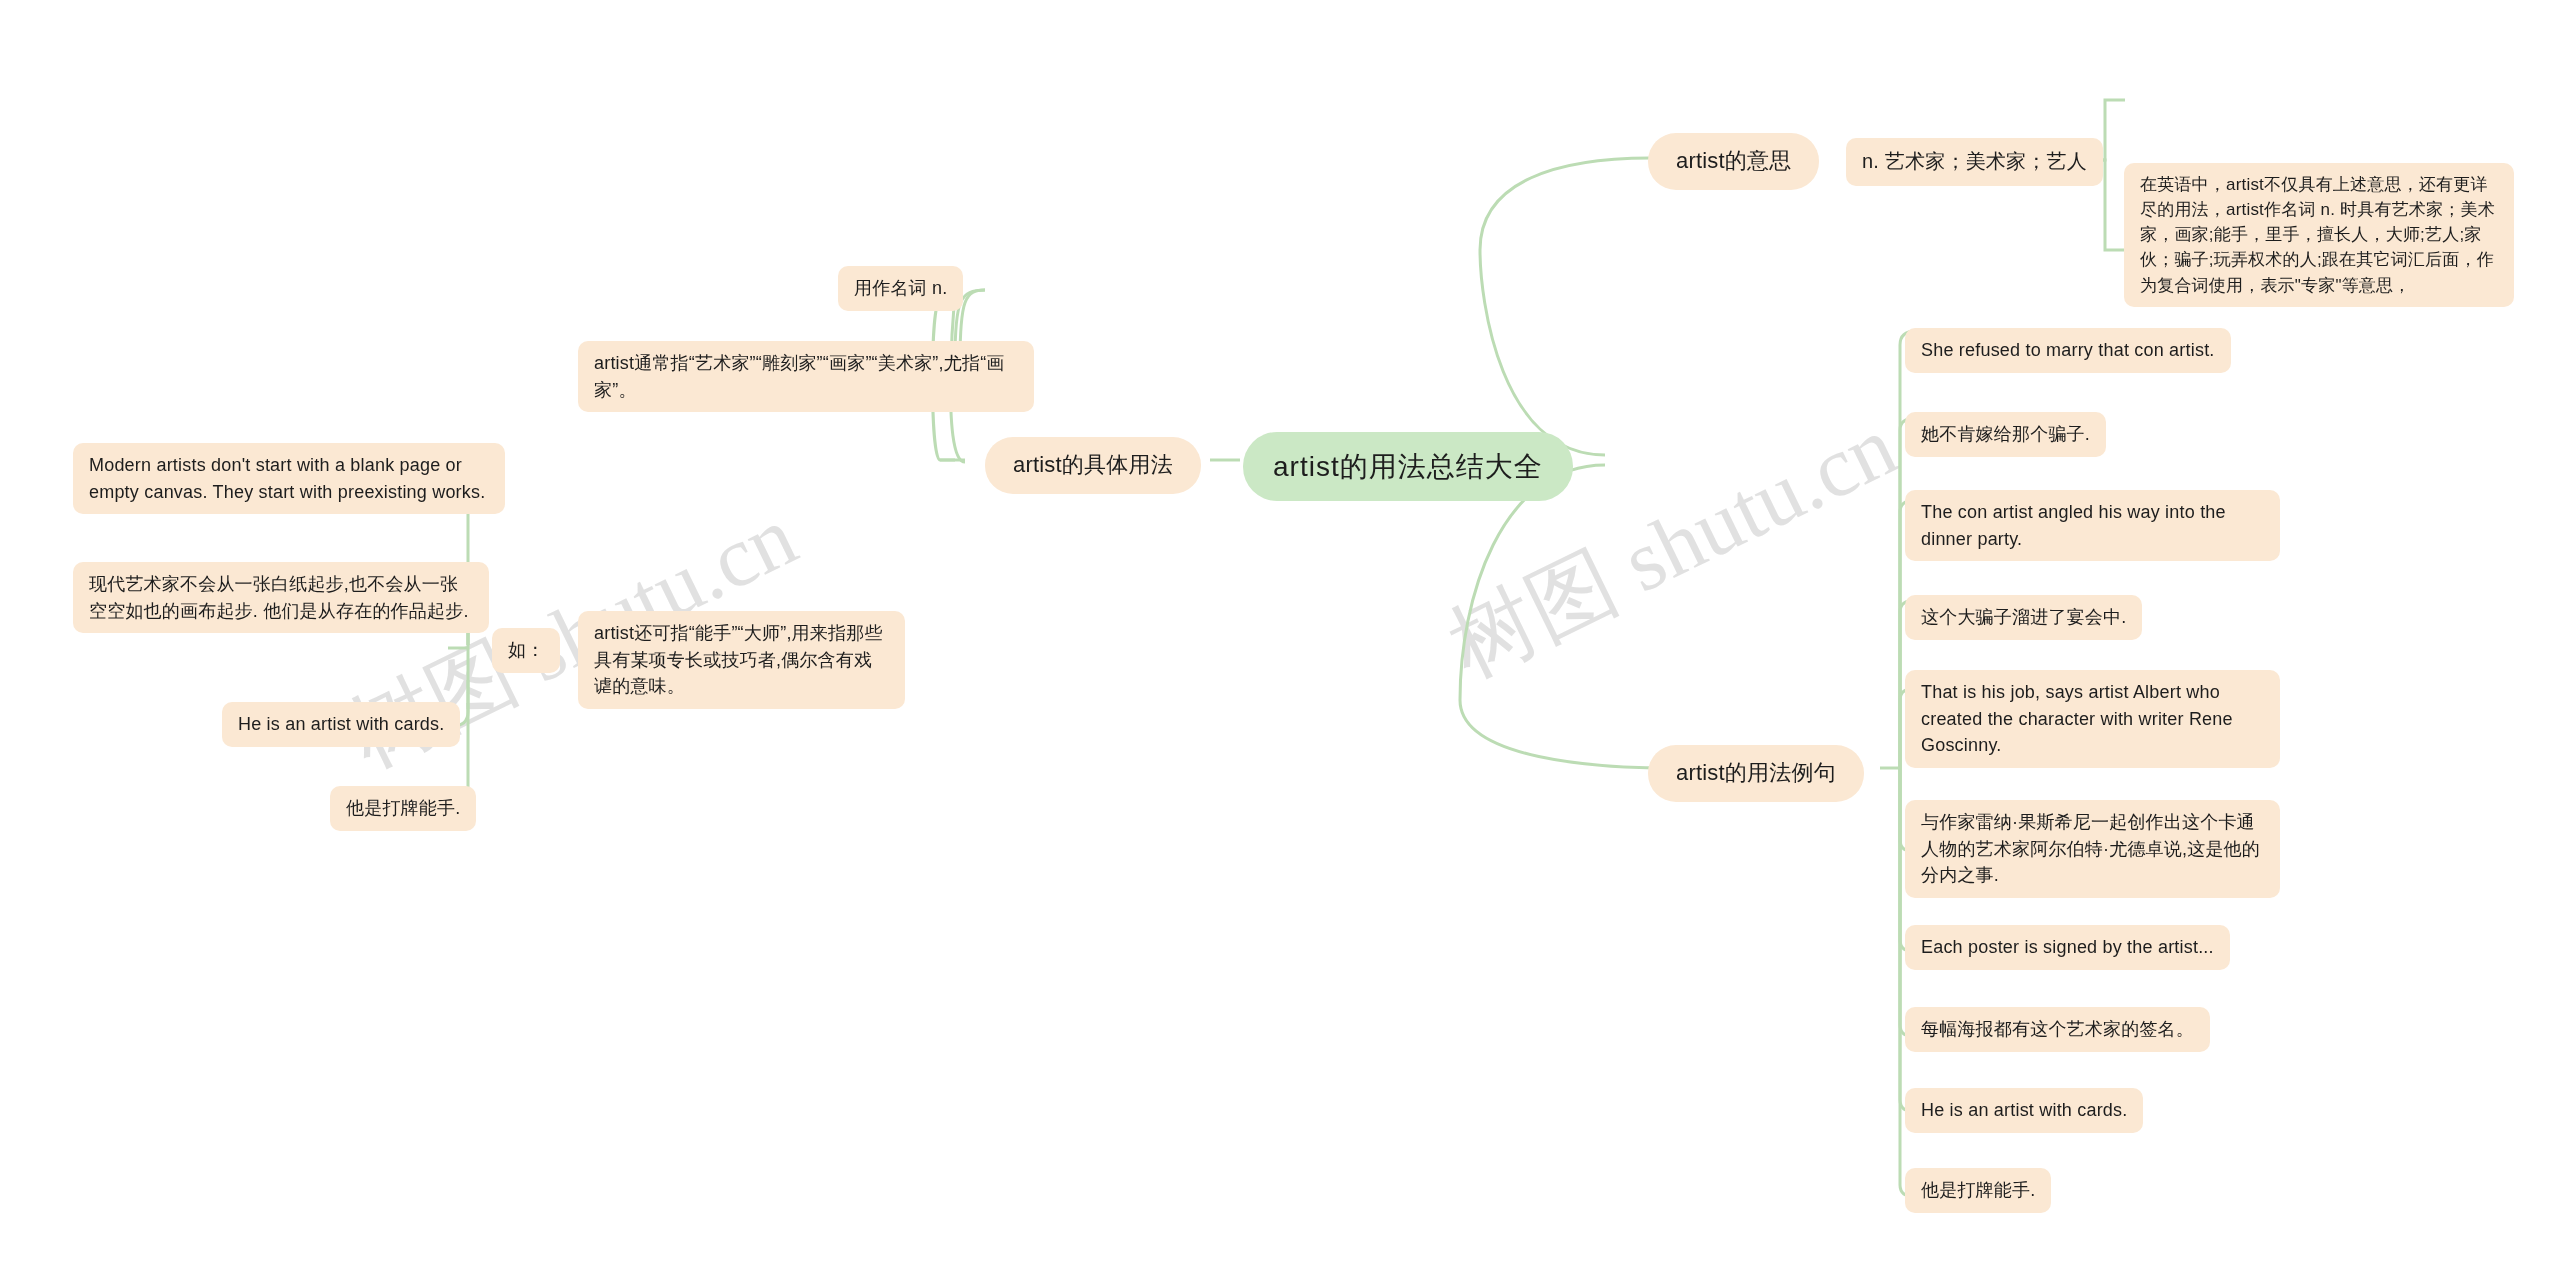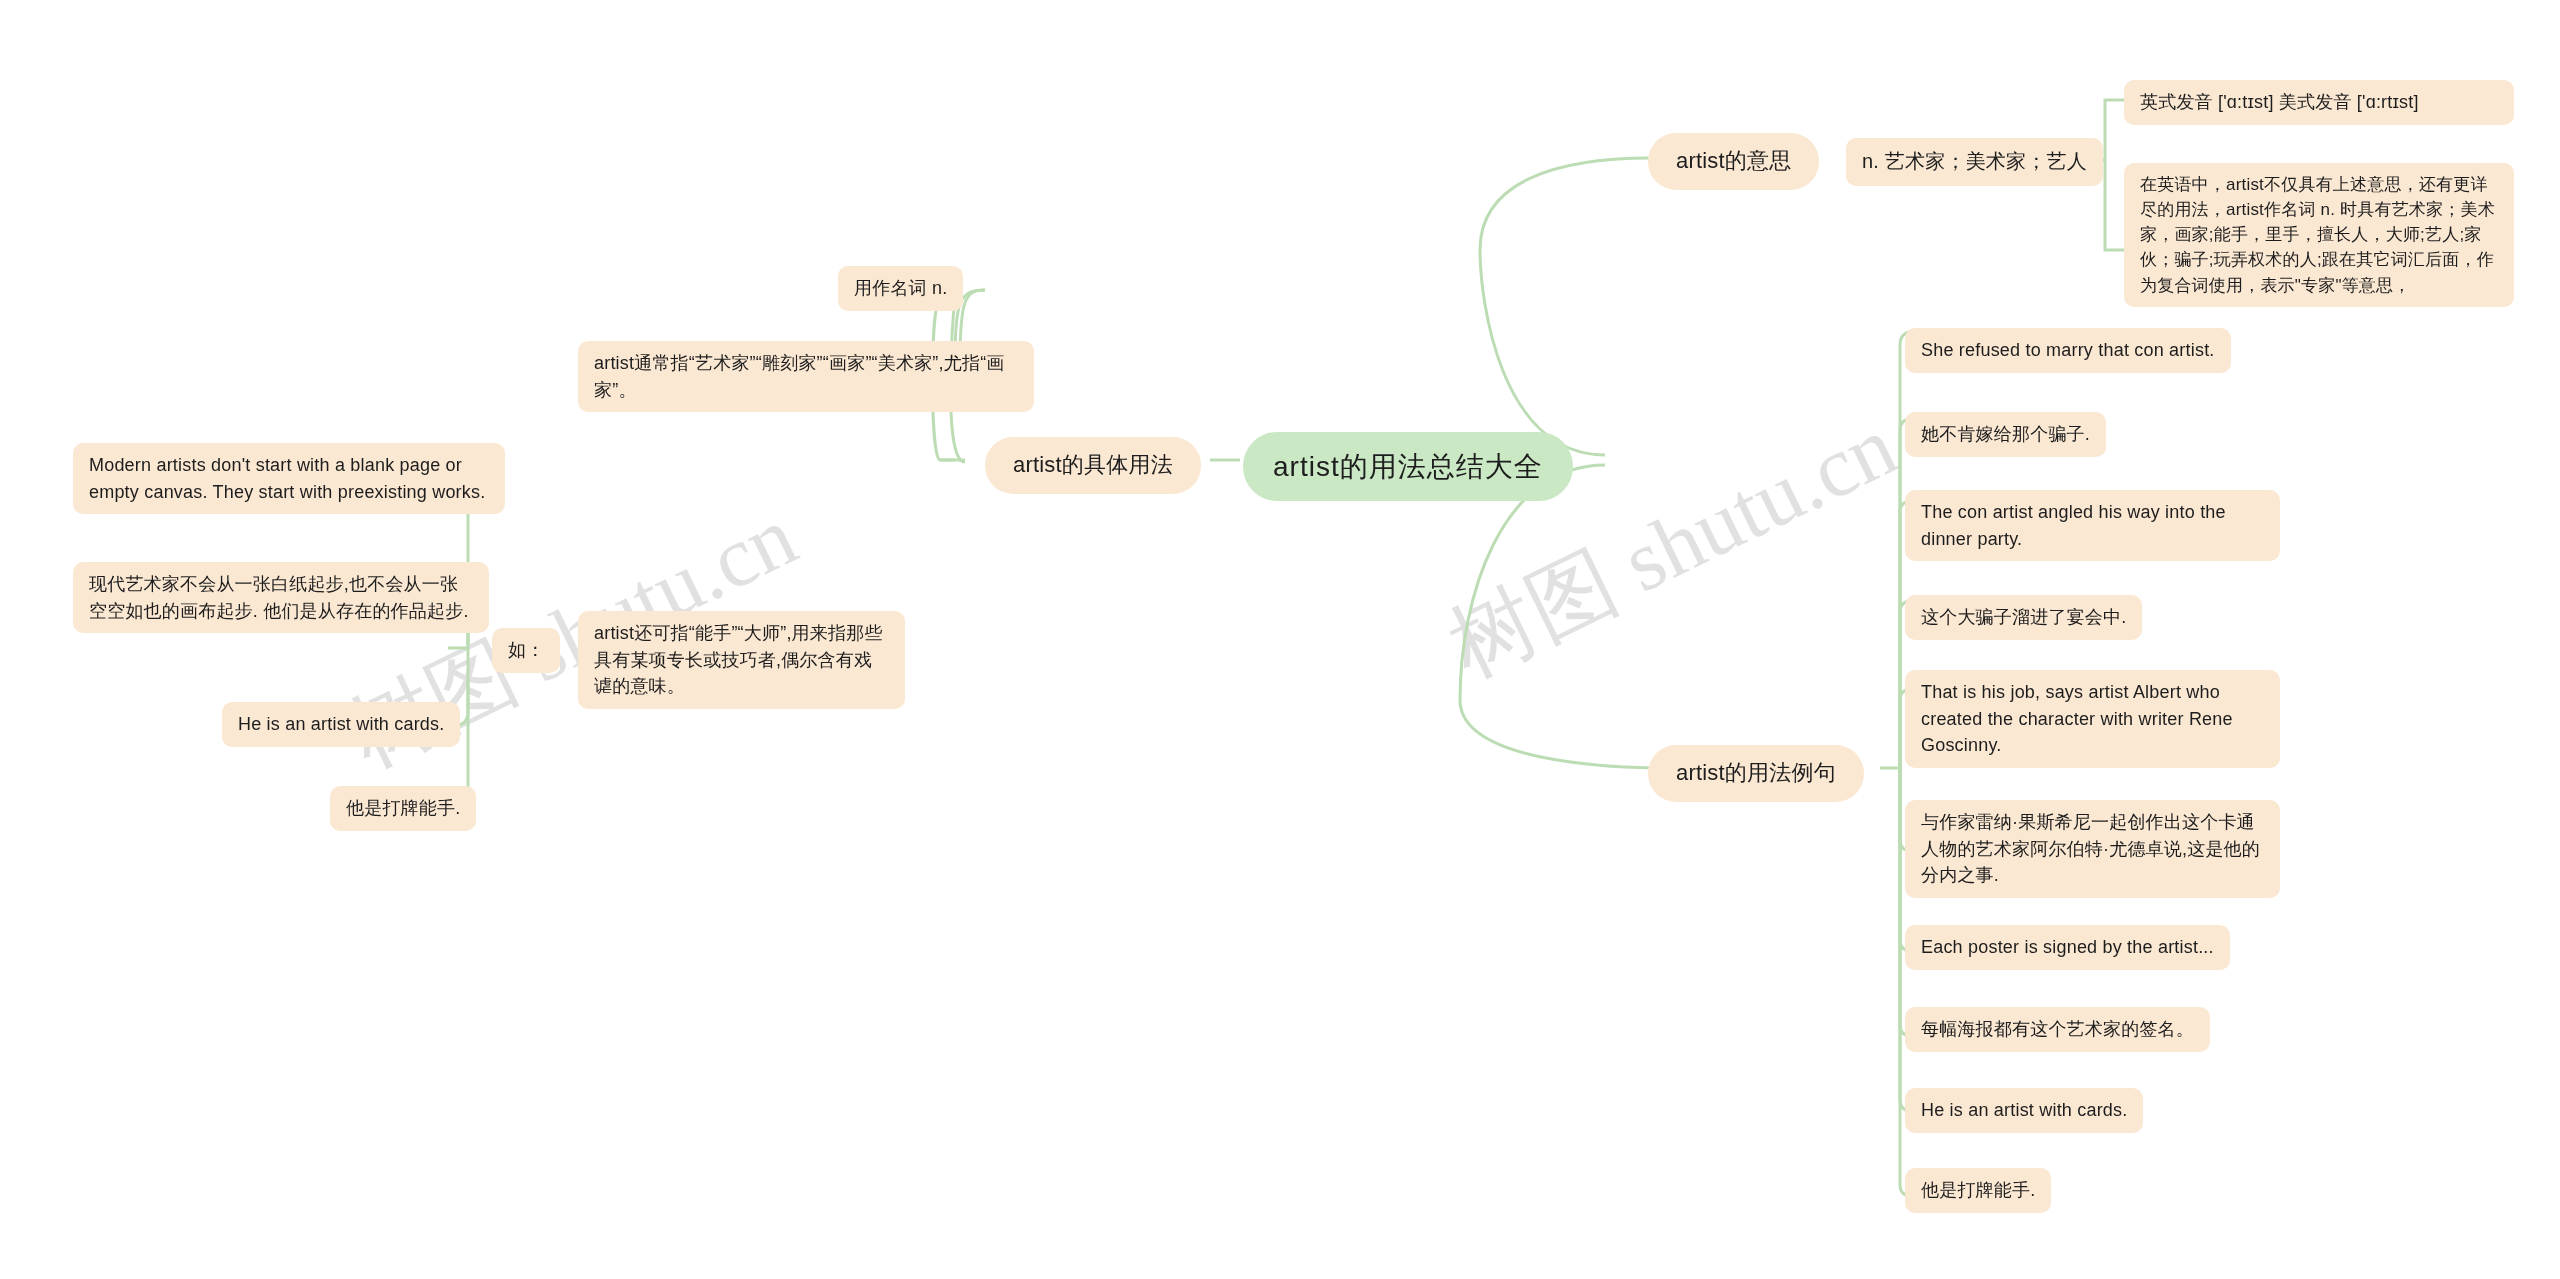--- a/index.html
+++ b/index.html
@@ -99,21 +99,20 @@
       <path d="M1900,768 L1900,1185 C1900,1193 1906,1197 1916,1197 L1920,1197"></path>
     </g>
   </svg>
 
   <div class="node root" style="left:1243px;top:432px;">artist的用法总结大全</div>
 
   <div class="node round branch" style="left:1648px;top:133px;">artist的意思</div>
 
   <div class="node sub" style="left:1846px;top:138px;">n. 艺术家；美术家；艺人</div>
 
-  <div class="node small" style="left:2124px;top:80px;width:390px;">英式发音 ['ɑ:tɪst] 美式发音 ['ɑ:rtɪst]</div>
 
   <div class="node tiny" style="left:2124px;top:163px;width:390px;">在英语中，artist不仅具有上述意思，还有更详尽的用法，artist作名词 n. 时具有艺术家；美术家，画家;能手，里手，擅长人，大师;艺人;家伙；骗子;玩弄权术的人;跟在其它词汇后面，作为复合词使用，表示"专家"等意思，</div>
 
   <div class="node round branch" style="left:985px;top:437px;">artist的具体用法</div>
 
   <div class="node small" style="left:838px;top:266px;">用作名词 n.</div>
 
   <div class="node small" style="left:578px;top:341px;width:456px;">artist通常指“艺术家”“雕刻家”“画家”“美术家”,尤指“画家”。</div>
 
   <div class="node small" style="left:578px;top:611px;width:327px;">artist还可指“能手”“大师”,用来指那些具有某项专长或技巧者,偶尔含有戏谑的意味。</div>

